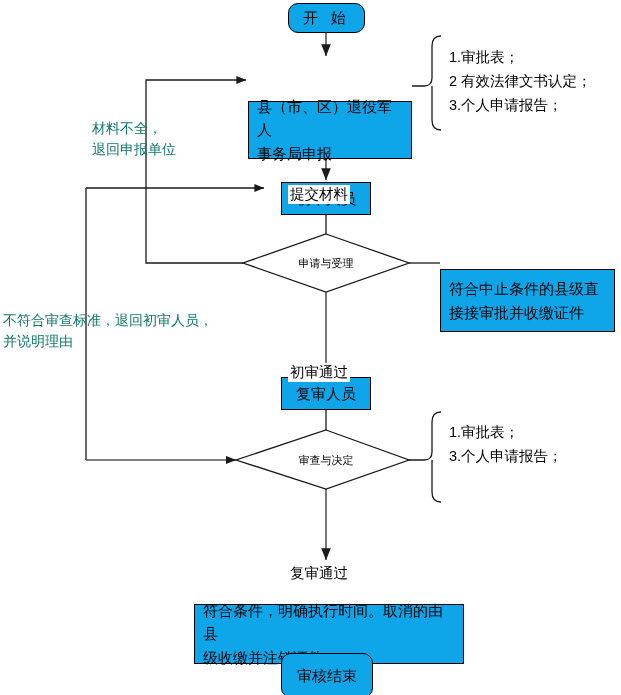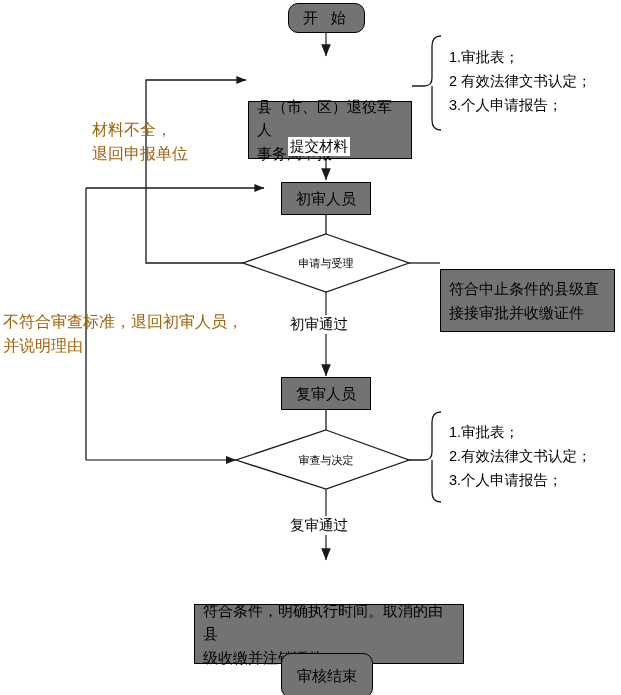--- a/index.html
+++ b/index.html
@@ -25,21 +25,21 @@
     height: 695px;
   }
   .node {
     position: absolute;
     box-sizing: border-box;
     display: flex;
     align-items: center;
     justify-content: center;
     text-align: center;
     color: #000000;
-    background: #737373;
+    background: #0ea5e9;
     font-size: 15px;
     line-height: 1.55;
     z-index: 3;
   }
   .rect {
     border: 1px solid #000000;
   }
   .terminator {
     border: 1px solid #000000;
     border-radius: 10px;
@@ -61,26 +61,27 @@
     background: transparent;
   }
   .edge-label {
     position: absolute;
     font-size: 14.5px;
     color: #000000;
     background: #ffffff;
     white-space: nowrap;
     z-index: 4;
     padding: 0 2px;
+    margin-top: 48px;
   }
   .side-note {
     position: absolute;
-    font-size: 16px;
+    font-size: 14px;
     line-height: 1.5;
-    color: #a16207;
+    color: #0f766e;
     z-index: 4;
     white-space: pre-line;
     background: transparent;
   }
   .brace-list {
     position: absolute;
     font-size: 14.5px;
     line-height: 1.65;
     color: #000000;
     z-index: 4;
@@ -173,17 +174,16 @@
 并说明理由</div>
 
   <div class="brace-list" style="left:449px; top:46px;">
     <div>1.审批表；</div>
     <div>2 有效法律文书认定；</div>
     <div>3.个人申请报告；</div>
   </div>
 
   <div class="brace-list" style="left:449px; top:421px;">
     <div>1.审批表；</div>
-    <div>2.有效法律文书认定；</div>
     <div>3.个人申请报告；</div>
   </div>
 
 </div>
 
 </body></html>

